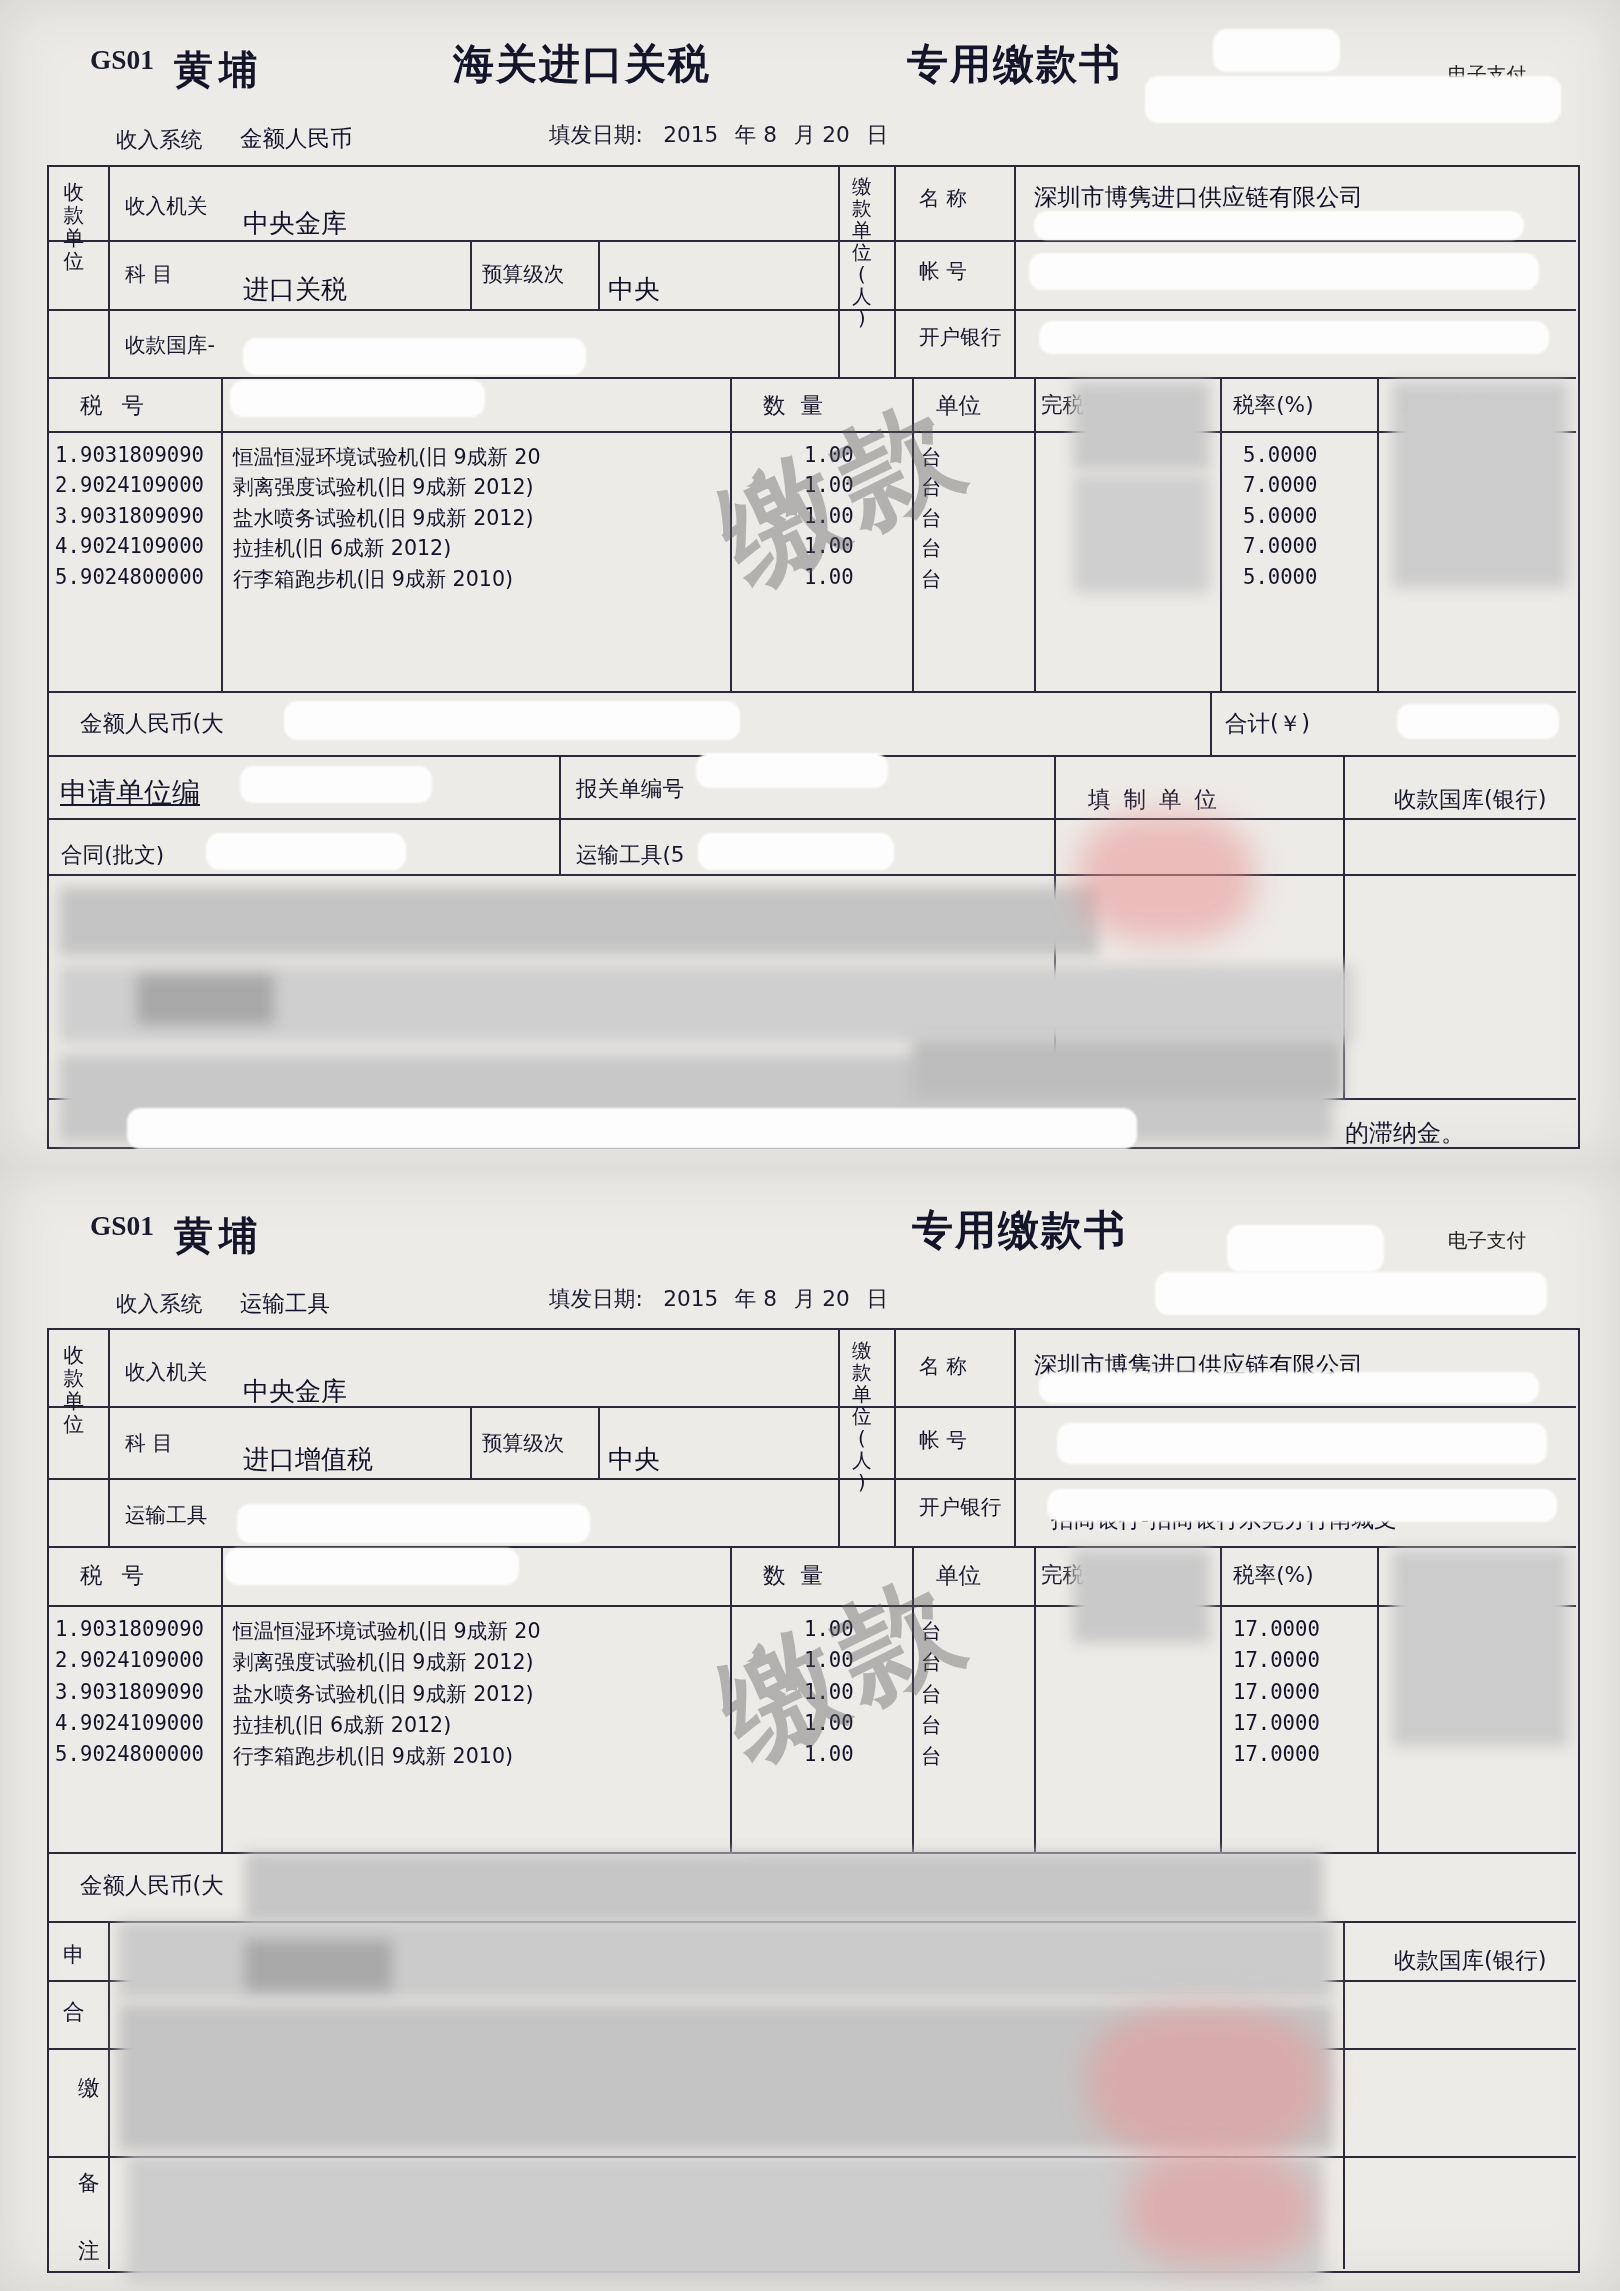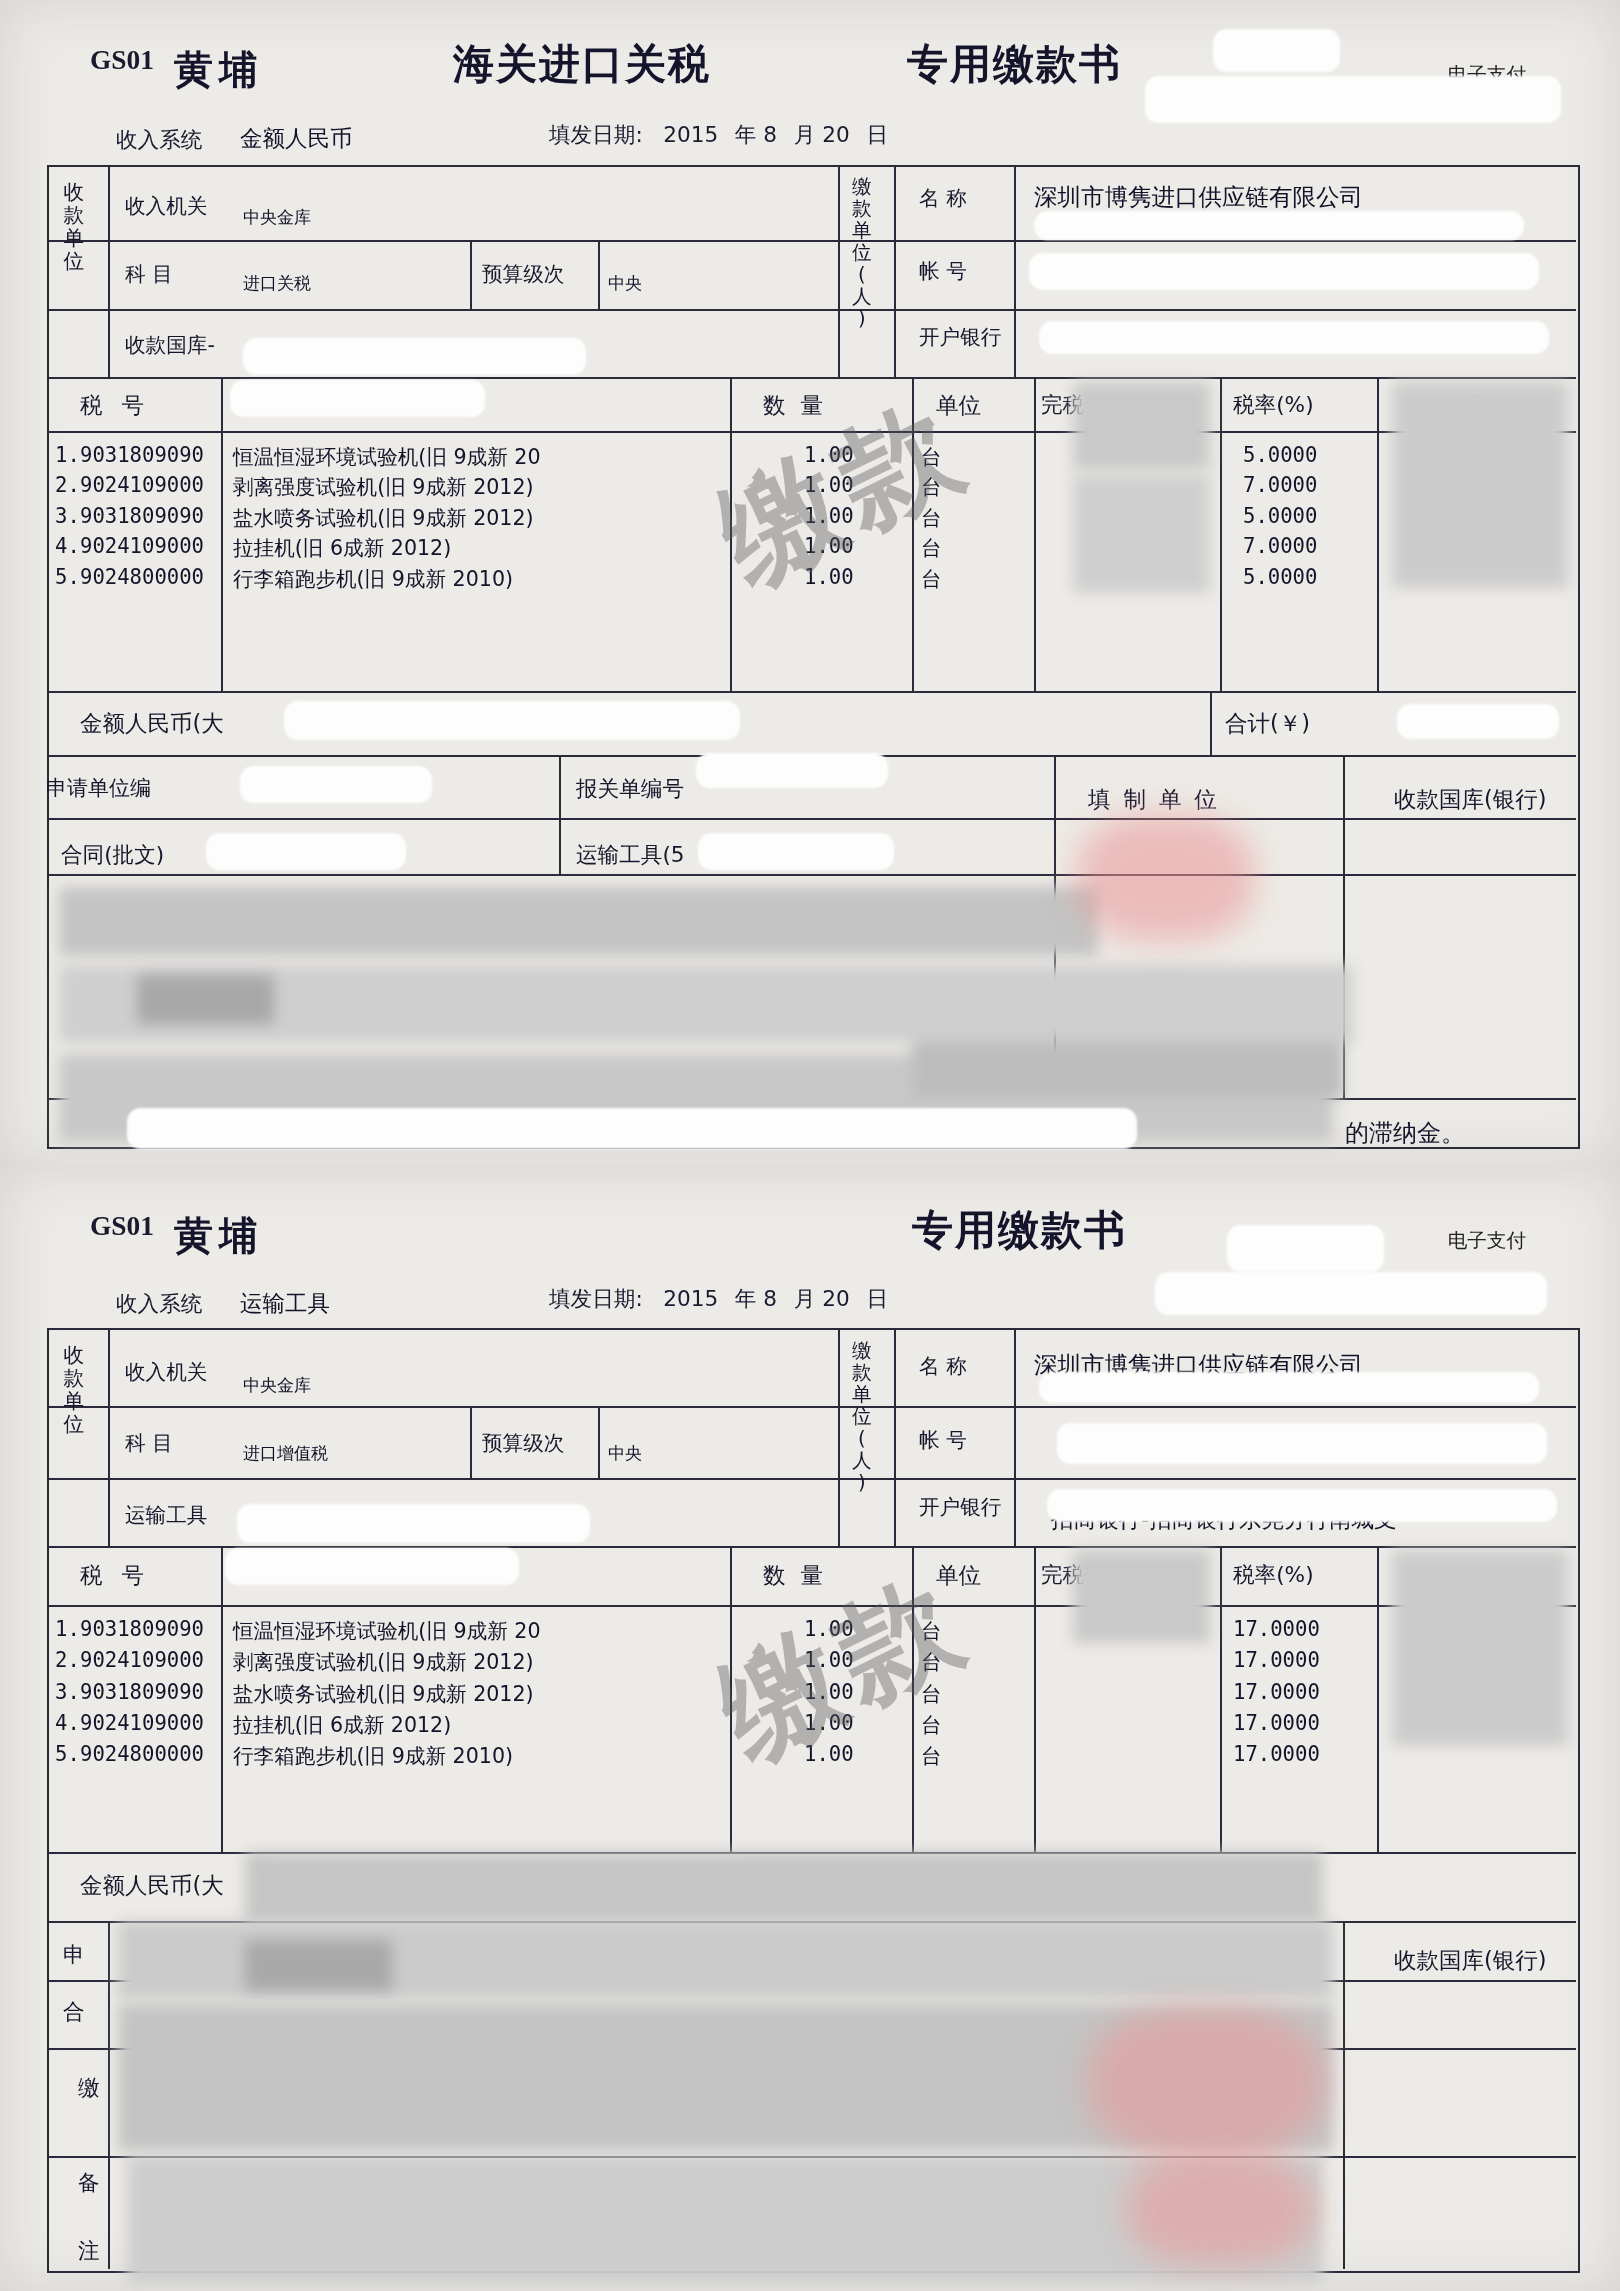--- a/index.html
+++ b/index.html
@@ -35,21 +35,21 @@
   .dateline span{display:inline-block;}
   .d-y{margin-left:13.7px;}
   .d-lab{margin-left:9.8px;}
 
   
   .box{position:absolute;border:2px solid #2a2a3a;}
   .vline,.hline{position:absolute;background:#2a2a3a;}
   .vline{width:2px;}
   .hline{height:2px;}
   .lbl{position:absolute;font-size:20.6px;color:#16162c;white-space:nowrap;}
-  .val{position:absolute;font-size:17px;color:#111128;white-space:nowrap;}
+  .val{position:absolute;font-size:26px;color:#111128;white-space:nowrap;}
   .vlabel{position:absolute;font-size:20.6px;color:#16162c;width:25.5px;line-height:1.12;text-align:center;}
 
   .rowtxt{position:absolute;font-size:20.6px;color:#13132a;white-space:nowrap;font-family:"DejaVu Sans",sans-serif;}
   .num{position:absolute;font-size:20.6px;color:#13132a;font-family:"DejaVu Sans Mono",monospace;}
 
   
   .redact{position:absolute;background:#fdfdfd;border-radius:13.7px;filter:blur(1px);}
   .blurblk{position:absolute;filter:blur(6.9px);}
   .stamp{
     position:absolute;color:rgba(90,90,95,.40);
@@ -177,21 +177,21 @@
     <div class="num" style="left:55px;top:565px;">5.</div>
     <div class="num" style="left:80px;top:565px;">9024800000</div>
     <div class="rowtxt" style="left:233px;top:565px;">行李箱跑步机(旧 9成新 2010)</div>
     <div class="num" style="left:804px;top:565px;">1.00</div>
     <div class="rowtxt" style="left:921px;top:565px;">台</div>
     <div class="num" style="left:1243px;top:565px;">5.0000</div>
   </div>
 
   <div class="lbl" style="left:80px;top:708px;font-size:22.5px;">金额人民币(大</div>
   <div class="lbl" style="left:1225px;top:708px;font-size:22.5px;">合计(￥)</div>
-  <div class="lbl" style="left:46px;top:774px;font-size:21px;">申请单位编</div>
+  <div class="lbl" style="left:60px;top:774px;font-size:28px;text-decoration:underline;">申请单位编</div>
   <div class="lbl" style="left:576px;top:774px;font-size:21.6px;">报关单编号</div>
   <div class="lbl" style="left:1088px;top:784px;font-size:22.5px;letter-spacing:2.9px;">填  制  单  位</div>
   <div class="lbl" style="left:1394px;top:784px;font-size:22.5px;">收款国库(银行)</div>
   <div class="lbl" style="left:61px;top:840px;font-size:21.6px;">合同(批文)</div>
   <div class="lbl" style="left:576px;top:840px;font-size:21.6px;">运输工具(5</div>
   <div class="note" style="left:1345px;top:1117px;">的滞纳金。</div>
 
   <div class="stamp" style="left:716px;top:412px;">缴款</div>
 
   <div class="redact" style="left:1213px;top:29px;width:127px;height:43px;"></div>

